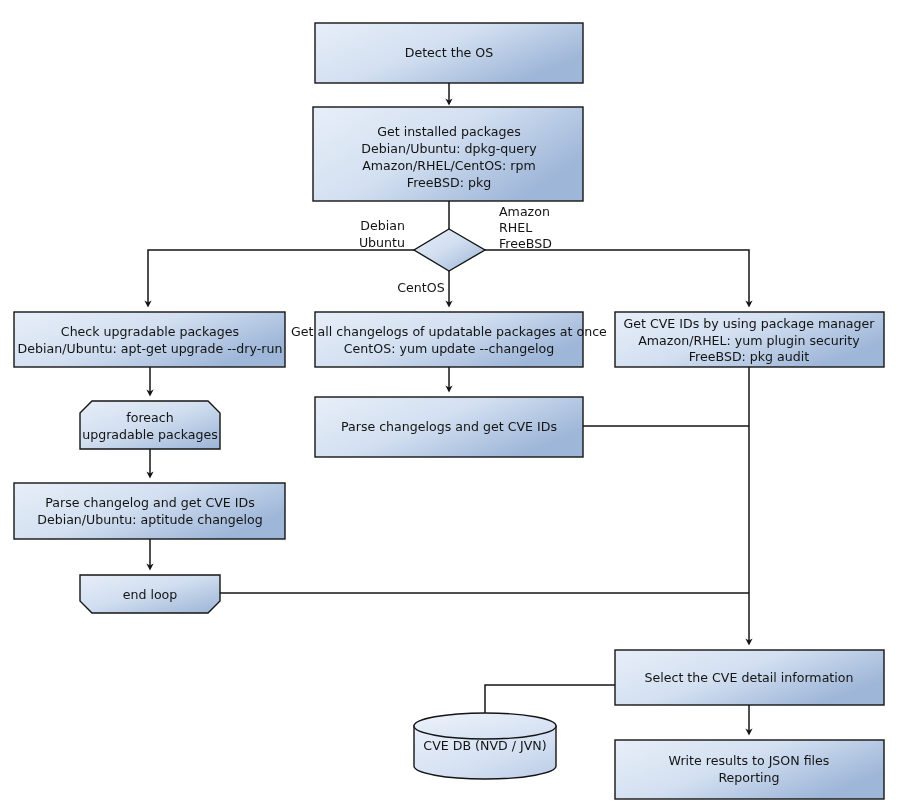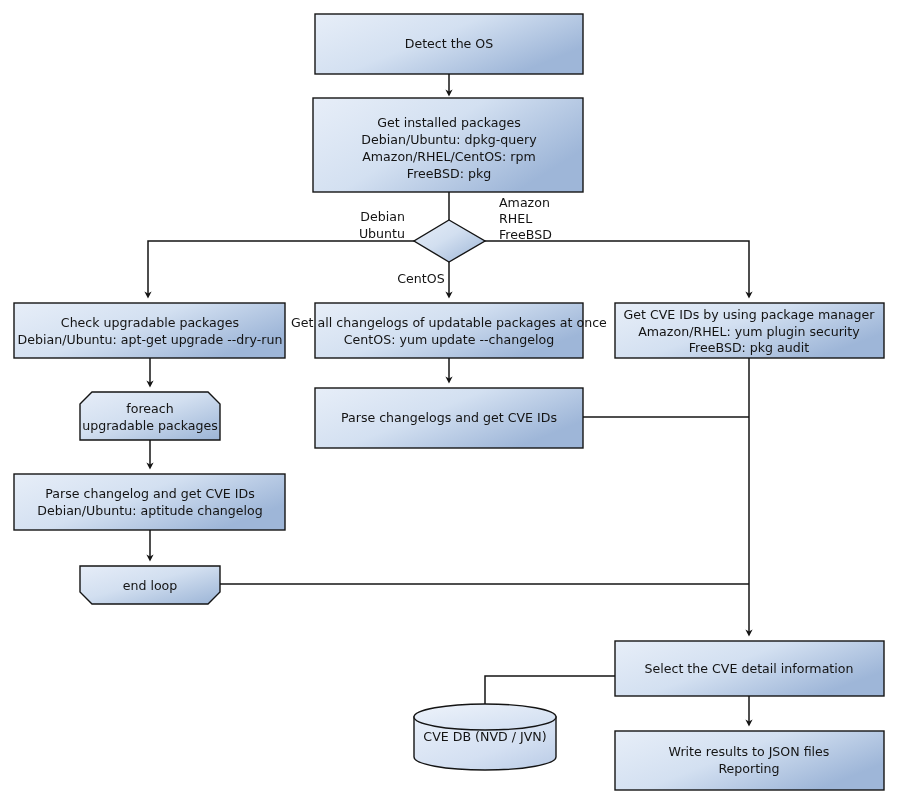--- a/index.html
+++ b/index.html
@@ -11,20 +11,21 @@
   body {
     width: 898px;
     height: 803px;
     font-family: "DejaVu Sans", "Liberation Sans", sans-serif;
     overflow: hidden;
   }
   #flowchart-root {
     position: relative;
     width: 898px;
     height: 637px;
+    margin-top: 9px;
   }
   svg#flow-svg {
     display: block;
     width: 898px;
     height: 803px;
   }
   .node-shape {
     stroke: #141414;
     stroke-width: 1.4;
   }

